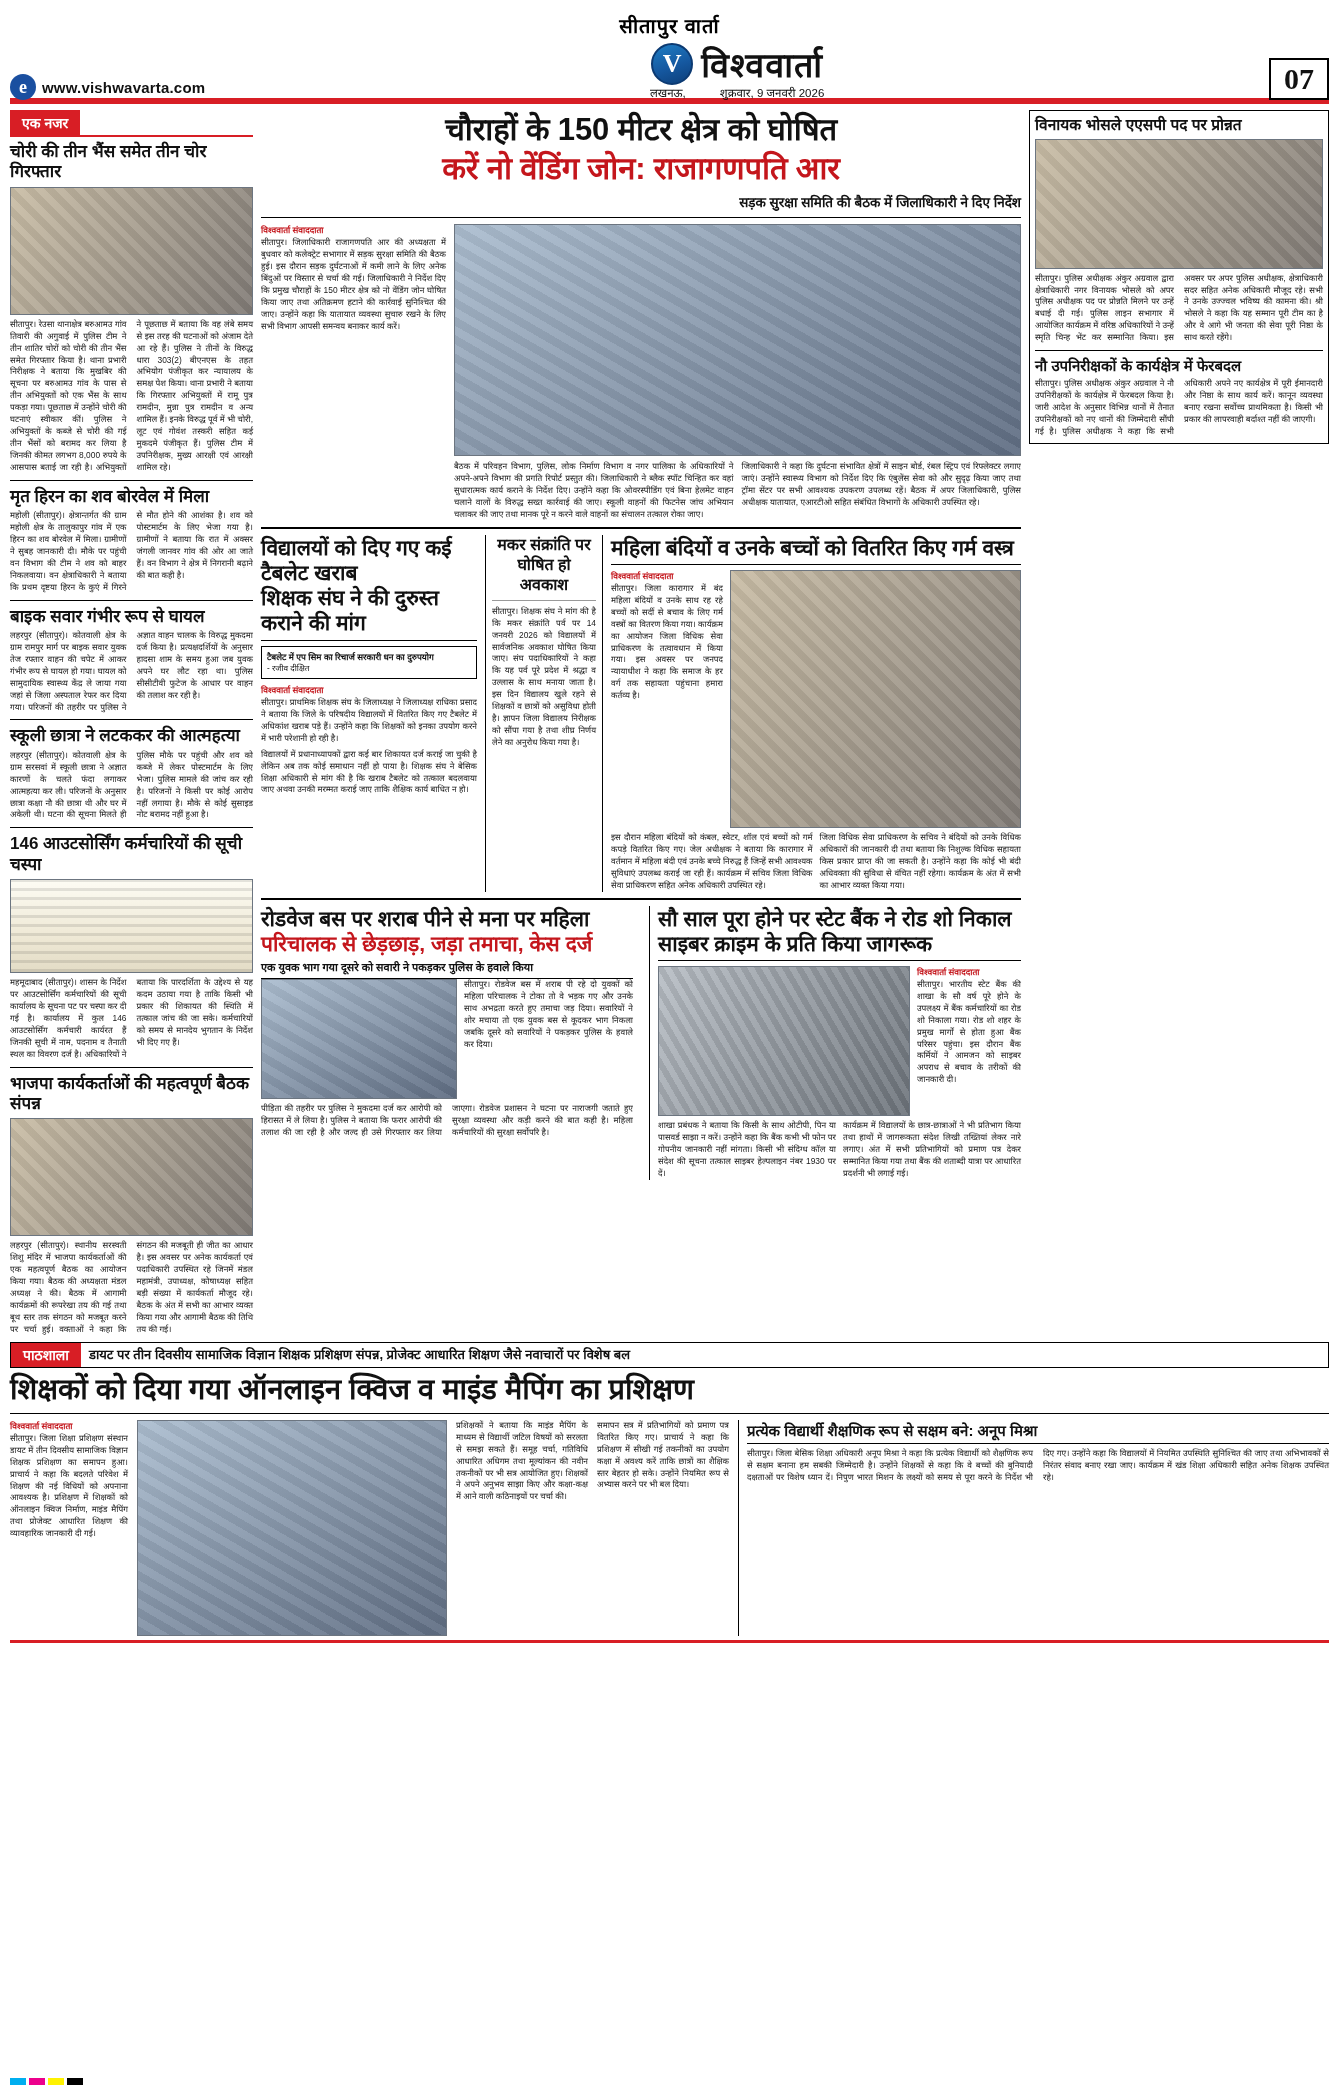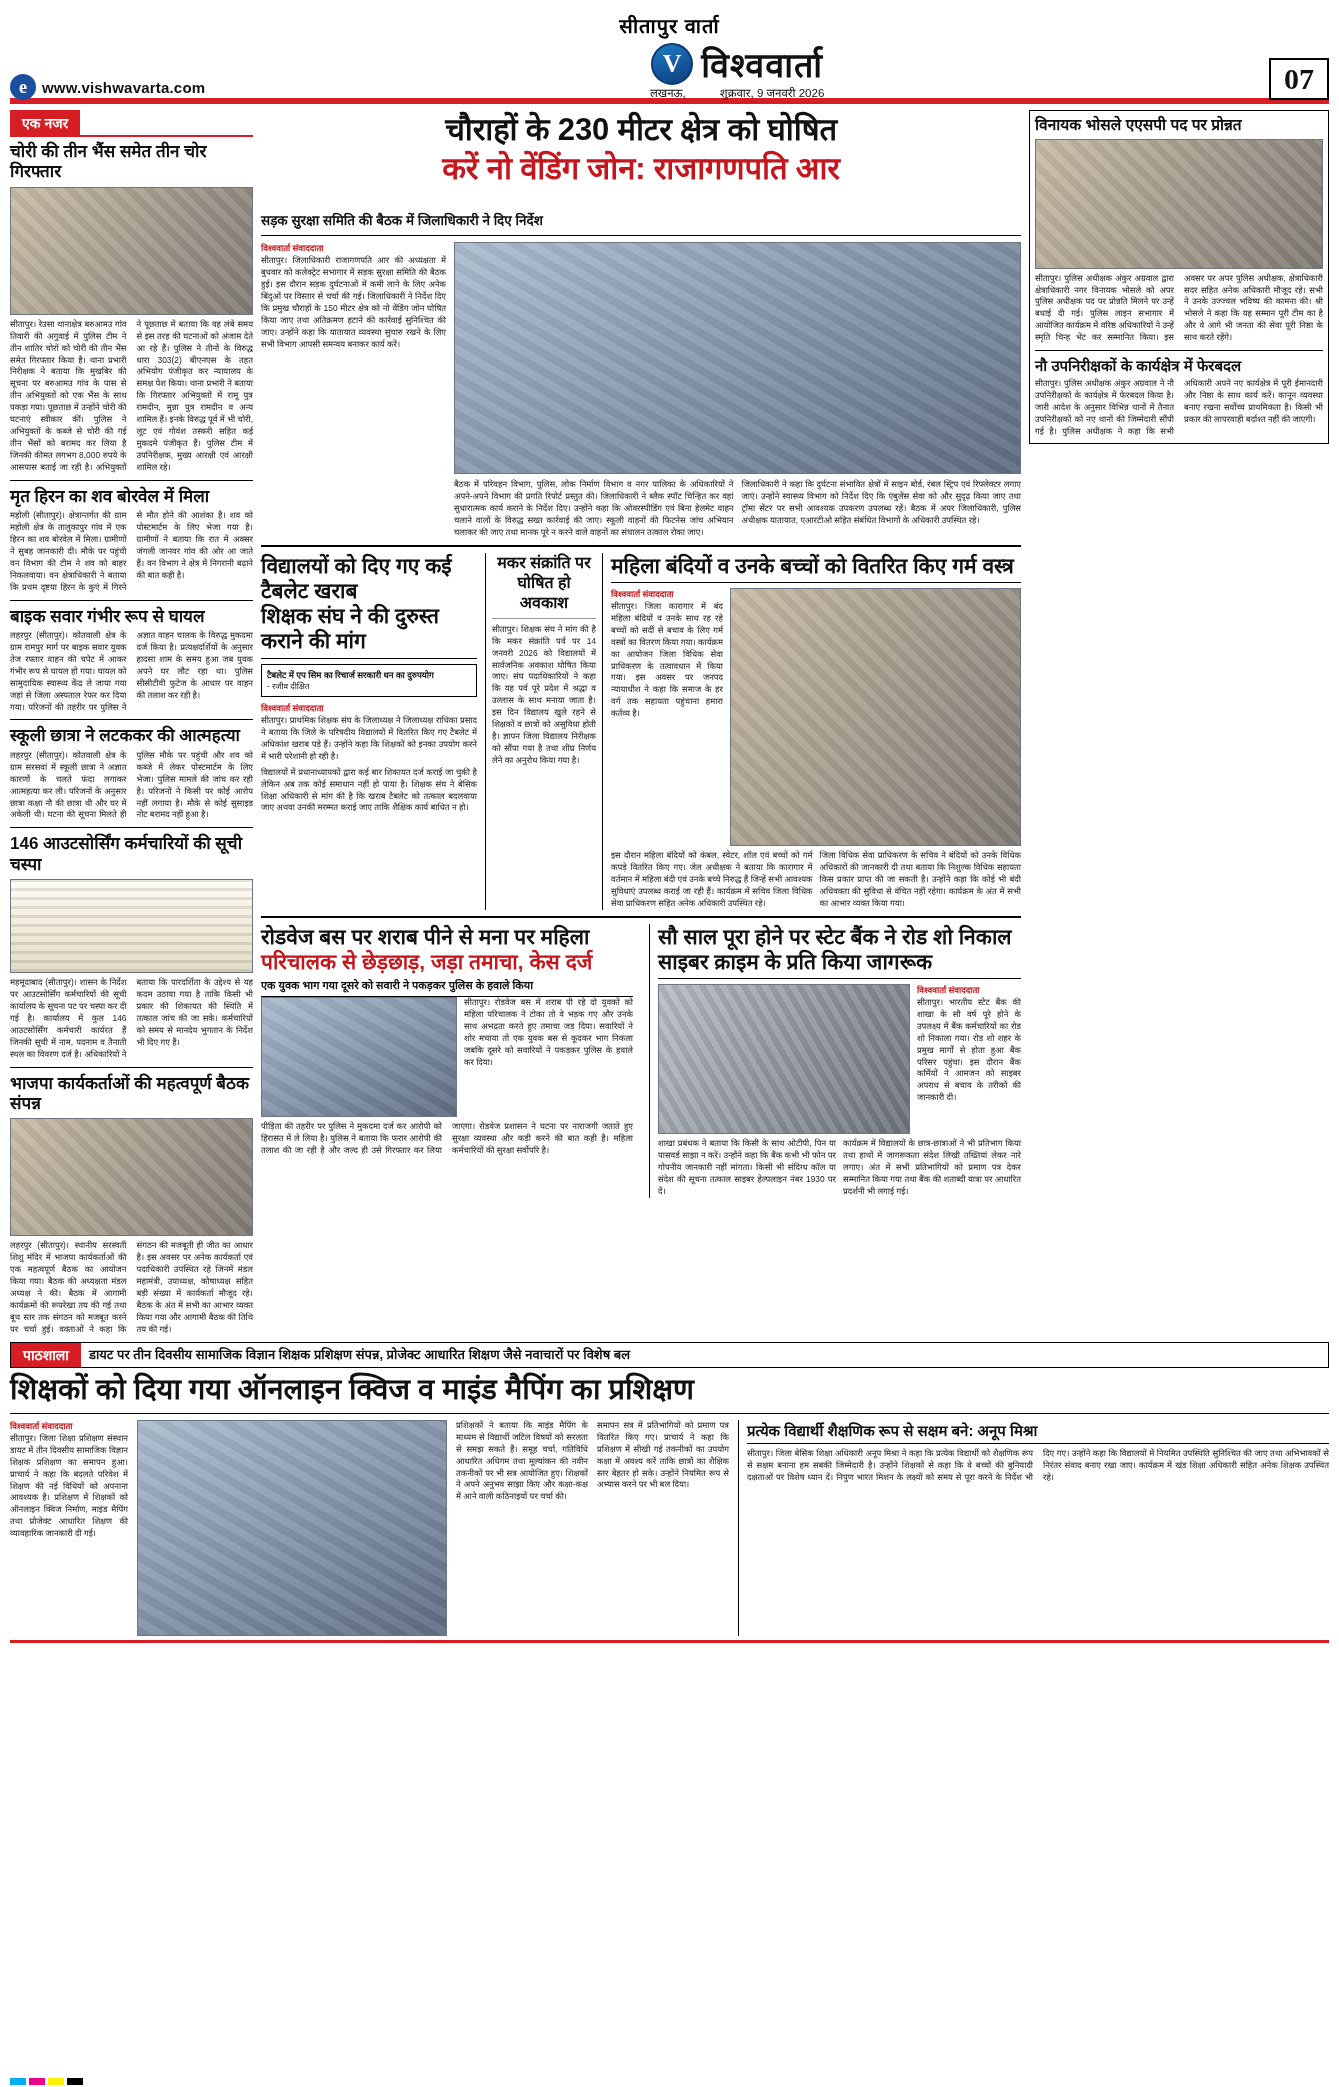--- a/index.html
+++ b/index.html
@@ -90,21 +90,21 @@
       repeating-linear-gradient(0deg, rgba(0,0,0,.10) 0 3px, rgba(255,255,255,0) 3px 9px);
     background-blend-mode:multiply;
   }
 
   .big-head {
     font-size:31px; font-weight:bold; line-height:1.18; letter-spacing:-.2px;
     text-align:center; margin:2px 0 0;
   }
   .big-head .red { color:#c4161c; }
   .deck {
-    text-align:left; font-size:13.5px; font-weight:bold; margin:24px 0 6px;
+    text-align:right; font-size:13.5px; font-weight:bold; margin:6px 0 6px;
     border-bottom:1px solid #000; padding-bottom:6px;
   }
 
   .two-col { column-count:2; column-gap:10px; }
 
   .mini-head { font-size:17px; font-weight:bold; line-height:1.2; }
   .mid-head { font-size:21px; font-weight:bold; line-height:1.2; }
   .sep { border-top:1px solid #000; margin:6px 0; }
   .sep-thin { border-top:1px solid #999; margin:5px 0; }
 
@@ -184,21 +184,21 @@
 
       <div class="sep"></div>
       <div class="mini-head">भाजपा कार्यकर्ताओं की महत्वपूर्ण बैठक संपन्न</div>
       <div class="photo warm" style="height:118px;margin-top:4px;"></div>
       <div class="body-text two-col" style="margin-top:4px;">लहरपुर (सीतापुर)। स्थानीय सरस्वती शिशु मंदिर में भाजपा कार्यकर्ताओं की एक महत्वपूर्ण बैठक का आयोजन किया गया। बैठक की अध्यक्षता मंडल अध्यक्ष ने की। बैठक में आगामी कार्यक्रमों की रूपरेखा तय की गई तथा बूथ स्तर तक संगठन को मजबूत करने पर चर्चा हुई। वक्ताओं ने कहा कि संगठन की मजबूती ही जीत का आधार है। इस अवसर पर अनेक कार्यकर्ता एवं पदाधिकारी उपस्थित रहे जिनमें मंडल महामंत्री, उपाध्यक्ष, कोषाध्यक्ष सहित बड़ी संख्या में कार्यकर्ता मौजूद रहे। बैठक के अंत में सभी का आभार व्यक्त किया गया और आगामी बैठक की तिथि तय की गई।</div>
     </div>
 
     <div class="col-mid">
 
       <div>
-        <div class="big-head">चौराहों के 230 मीटर क्षेत्र को घोषित</div>
+        <div class="big-head">चौराहों के 150 मीटर क्षेत्र को घोषित</div>
         <div class="big-head">
           <span class="red">करें नो वेंडिंग जोन: राजागणपति आर</span>
         </div>
         <div class="deck">सड़क सुरक्षा समिति की बैठक में जिलाधिकारी ने दिए निर्देश</div>
 
         <div style="display:flex;gap:8px;">
           <div style="width:185px;">
             <div class="byline">विश्ववार्ता संवाददाता</div>
             <div class="body-text">सीतापुर। जिलाधिकारी राजागणपति आर की अध्यक्षता में बुधवार को कलेक्ट्रेट सभागार में सड़क सुरक्षा समिति की बैठक हुई। इस दौरान सड़क दुर्घटनाओं में कमी लाने के लिए अनेक बिंदुओं पर विस्तार से चर्चा की गई। जिलाधिकारी ने निर्देश दिए कि प्रमुख चौराहों के 150 मीटर क्षेत्र को नो वेंडिंग जोन घोषित किया जाए तथा अतिक्रमण हटाने की कार्रवाई सुनिश्चित की जाए। उन्होंने कहा कि यातायात व्यवस्था सुचारु रखने के लिए सभी विभाग आपसी समन्वय बनाकर कार्य करें।</div>
           </div>

